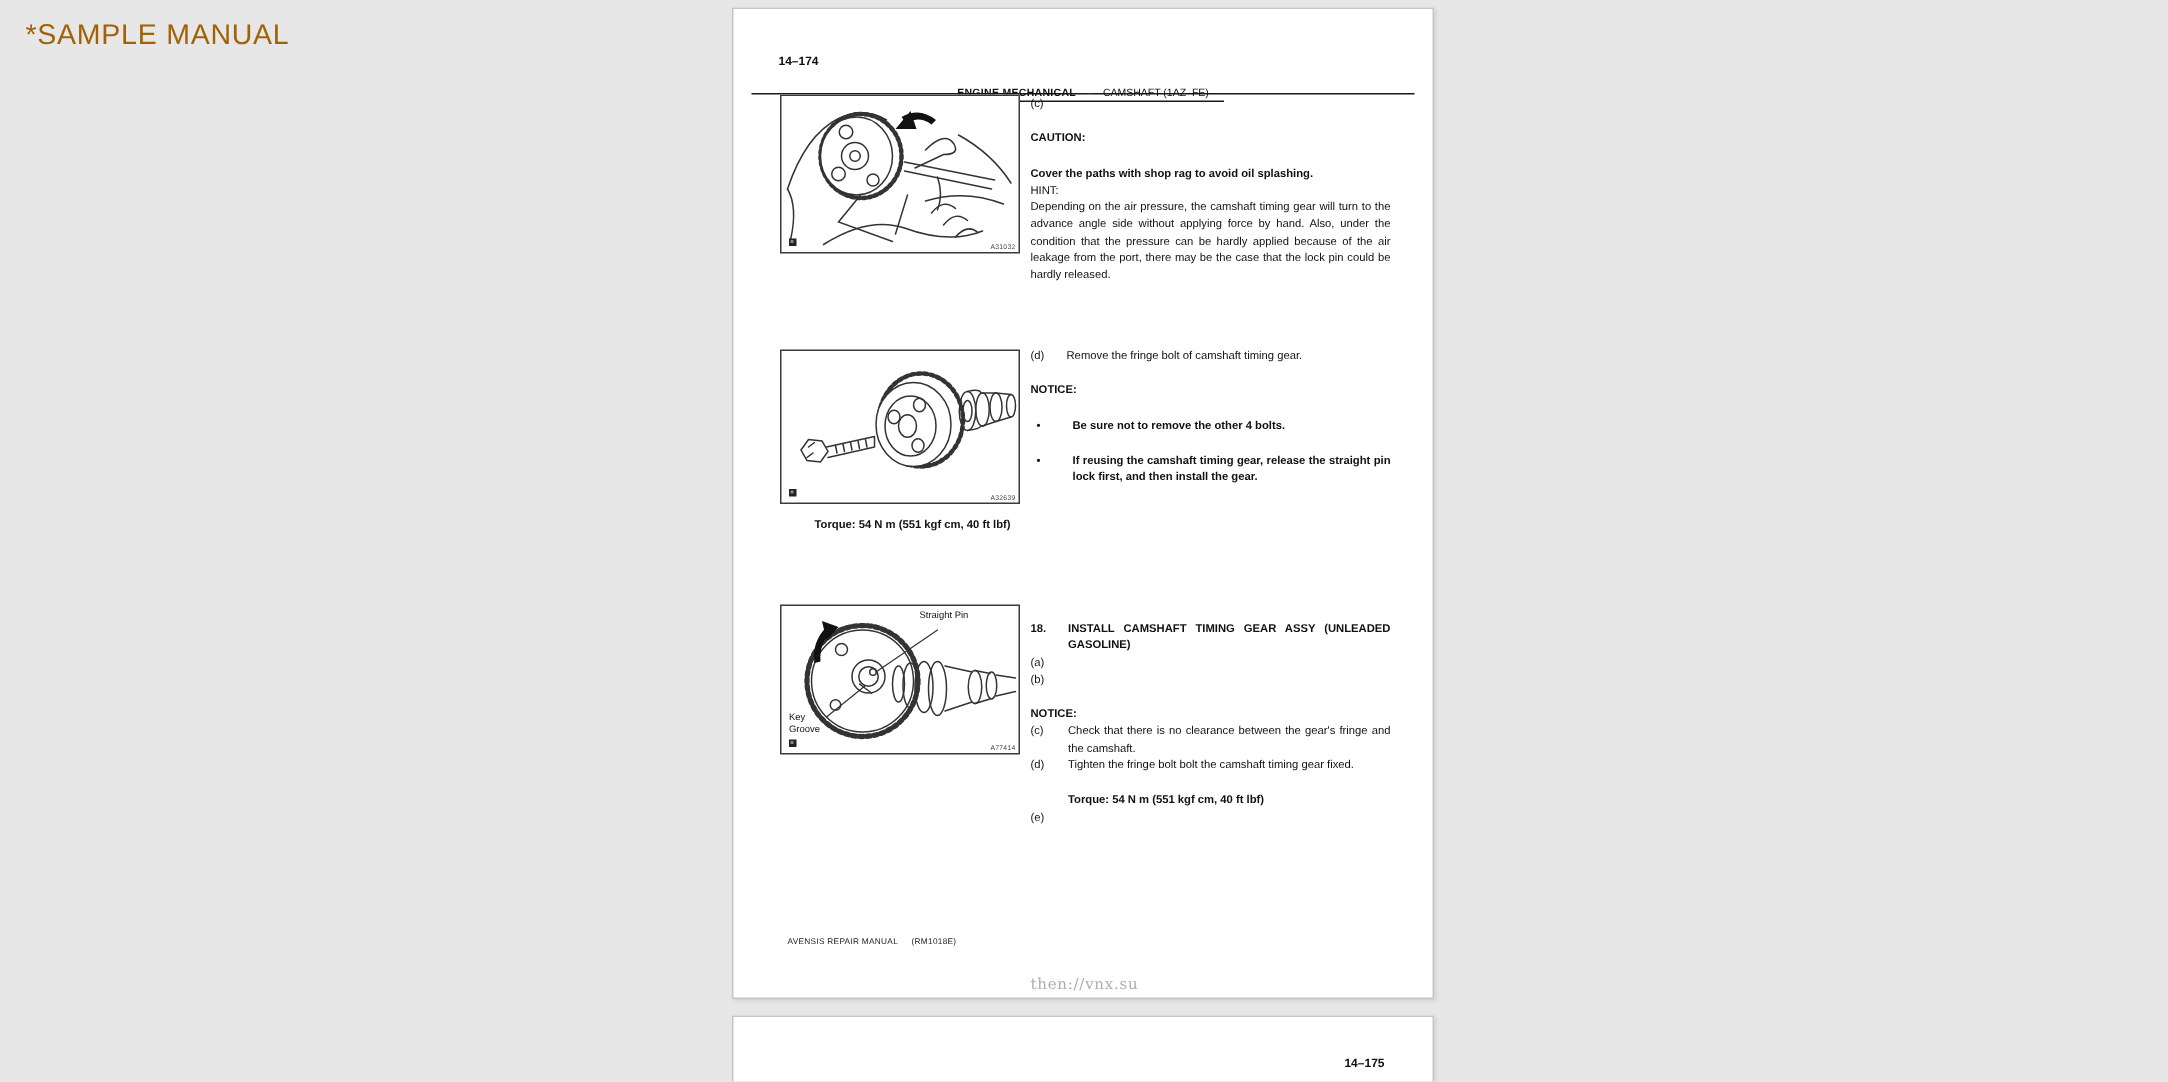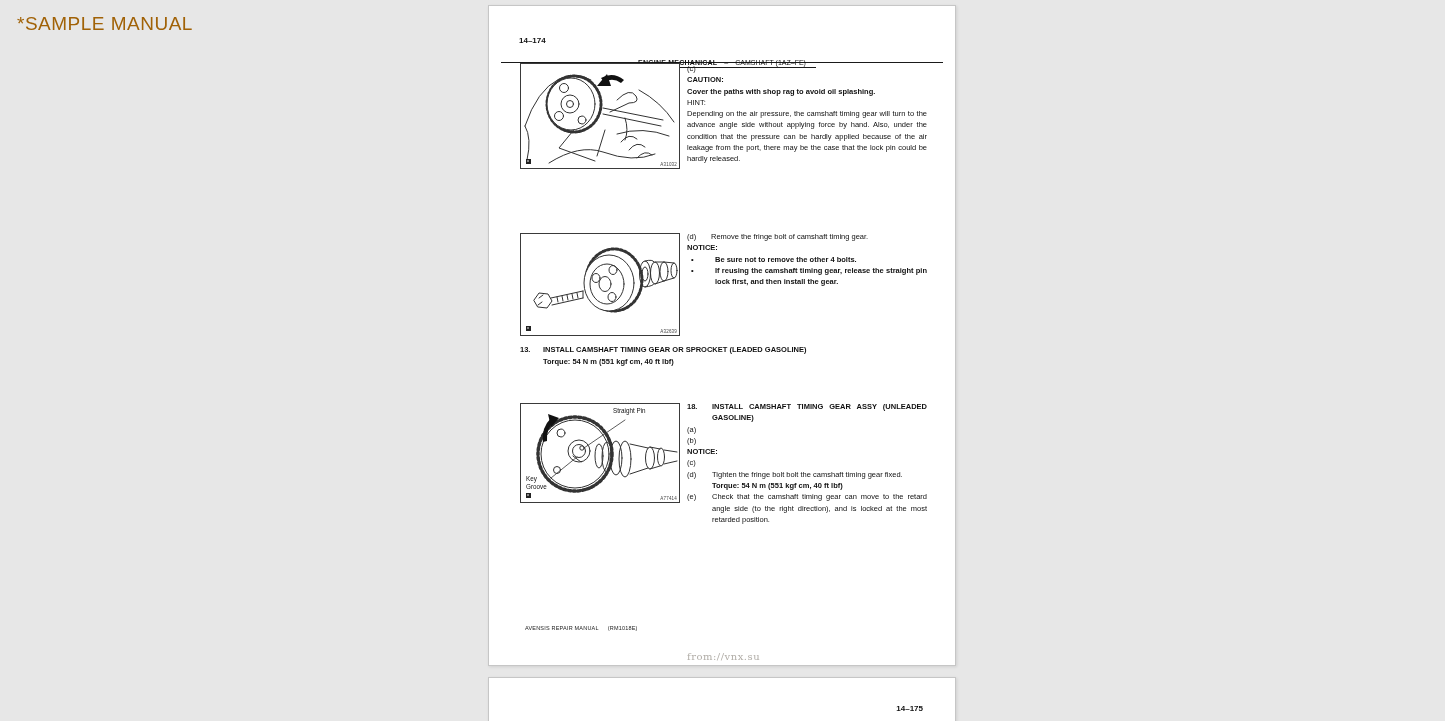--- a/index.html
+++ b/index.html
@@ -58,21 +58,21 @@
     position:absolute;left:198px;width:240px;
     font-size:7.5px;line-height:11.3px;
   }
   .row1{top:57px;}
   .row2{top:225px;}
   .row4{top:395px;}
   .step{display:flex;}
   .marker{flex:0 0 24px;}
   .m25{flex:0 0 25px;}
   .stext{flex:1;text-align:justify;}
-  .bold{font-weight:bold;}
+  .bold{font-weight:bold;margin-top:12px;}
   .justify{text-align:justify;}
   .indent25{margin-left:25px;}
   .bullet-mark{flex:0 0 24px;padding-left:4px;}
   
   .step13{
     position:absolute;left:31px;top:338px;width:410px;
     font-size:7.5px;line-height:11.5px;font-weight:bold;
   }
   .step13 .marker{flex:0 0 23px;}
   .step13 .t2{margin-left:23px;}
@@ -179,24 +179,20 @@
       <span class="bullet-mark bold">•</span>
       <span class="stext bold">Be sure not to remove the other 4 bolts.</span>
     </div>
     <div class="step">
       <span class="bullet-mark bold">•</span>
       <span class="stext bold">If reusing the camshaft timing gear, release the straight pin lock first, and then install the gear.</span>
     </div>
   </div>
 
   <div class="step13">
-    <div class="step">
-      <span class="marker">13.</span>
-      <span class="stext">INSTALL CAMSHAFT TIMING GEAR OR SPROCKET (LEADED GASOLINE)</span>
-    </div>
     <div class="t2">Torque: 54 N m (551 kgf cm, 40 ft lbf)</div>
   </div>
 
   <div class="figbox fig3">
     <svg viewBox="0 0 158 98">
       <g fill="none" stroke="#333" stroke-width="1" stroke-linecap="round">
         <circle cx="54" cy="50" r="37" stroke-width="3.5" stroke-dasharray="2.4,2.4"></circle>
         <circle cx="54" cy="50" r="34" fill="#fff"></circle>
         <circle cx="40" cy="29" r="4"></circle>
         <circle cx="36" cy="66" r="3.5"></circle>
@@ -234,37 +230,37 @@
     </div>
     <div class="step">
       <span class="marker m25">(a)</span>
     </div>
     <div class="step">
       <span class="marker m25">(b)</span>
     </div>
     <div class="bold">NOTICE:</div>
     <div class="step">
       <span class="marker m25">(c)</span>
+      <span class="stext">Check that there is no clearance between the gear's fringe and the camshaft.</span>
     </div>
     <div class="step">
       <span class="marker m25">(d)</span>
       <span class="stext">Tighten the fringe bolt bolt the camshaft timing gear fixed.</span>
     </div>
     <div class="indent25 bold">Torque: 54 N m (551 kgf cm, 40 ft lbf)</div>
     <div class="step">
       <span class="marker m25">(e)</span>
-      <span class="stext">Check that the camshaft timing gear can move to the retard angle side (to the right direction), and is locked at the most retarded position.</span>
     </div>
   </div>
 
   <div class="footer1">
     <span>AVENSIS REPAIR MANUAL</span><span class="fcode">(RM1018E)</span>
   </div>
 
-  <div class="watermark">from://vnx.su</div>
+  <div class="watermark">then://vnx.su</div>
 </div>
 
 <div class="page page2">
   <div class="pageno pageno2">14–175</div>
   <div class="pheader pheader2">
     
   </div>
 </div>
 
 </body></html>

